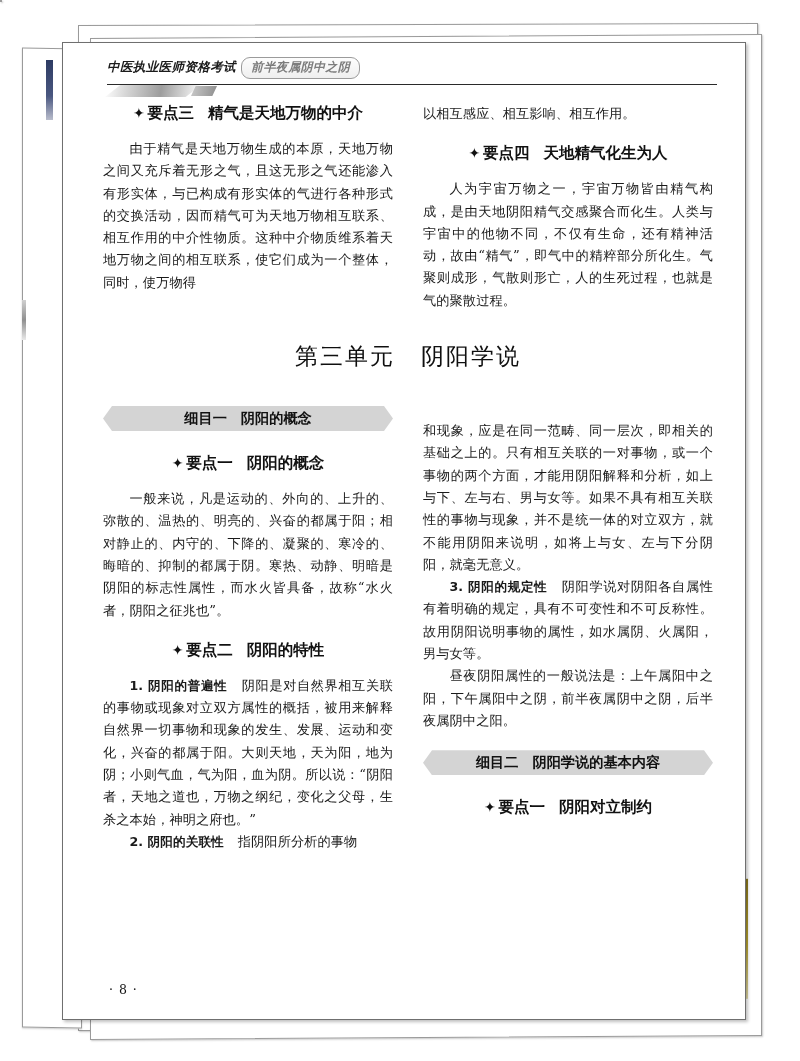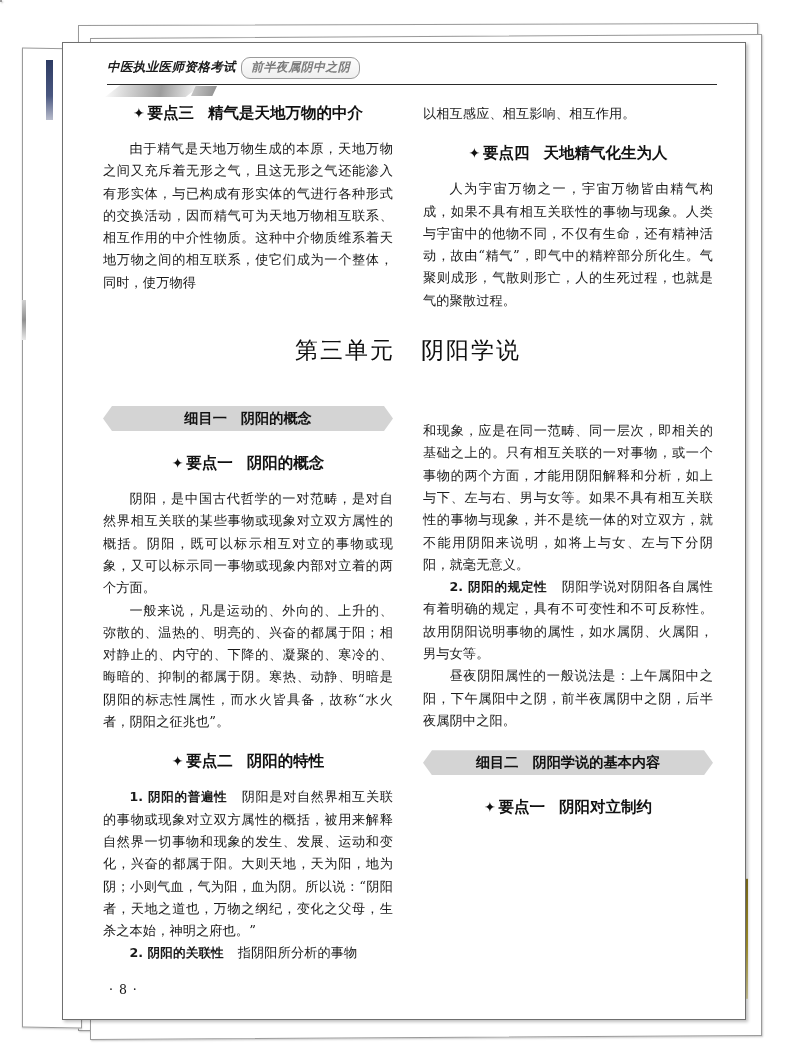--- a/index.html
+++ b/index.html
@@ -157,21 +157,20 @@
       </div>
 
       <div class="sp22"></div>
 
       <div class="point-head">
         <span class="dia">✦</span><span>要点一</span><span class="gap"></span><span>阴阳的概念</span>
       </div>
 
       <div class="sp14"></div>
 
-      <p class="body indent">阴阳，是中国古代哲学的一对范畴，是对自然界相互关联的某些事物或现象对立双方属性的概括。阴阳，既可以标示相互对立的事物或现象，又可以标示同一事物或现象内部对立着的两个方面。</p>
       <p class="body indent">一般来说，凡是运动的、外向的、上升的、弥散的、温热的、明亮的、兴奋的都属于阳；相对静止的、内守的、下降的、凝聚的、寒冷的、晦暗的、抑制的都属于阴。寒热、动静、明暗是阴阳的标志性属性，而水火皆具备，故称“水火者，阴阳之征兆也”。</p>
 
       <div class="sp18"></div>
 
       <div class="point-head">
         <span class="dia">✦</span><span>要点二</span><span class="gap"></span><span>阴阳的特性</span>
       </div>
 
       <div class="sp14"></div>
 
@@ -185,30 +184,30 @@
       <p class="body">以相互感应、相互影响、相互作用。</p>
 
       <div class="sp18"></div>
 
       <div class="point-head">
         <span class="dia">✦</span><span>要点四</span><span class="gap"></span><span>天地精气化生为人</span>
       </div>
 
       <div class="sp14"></div>
 
-      <p class="body indent">人为宇宙万物之一，宇宙万物皆由精气构成，如果不具有相互关联性的事物与现象。人类与宇宙中的他物不同，不仅有生命，还有精神活动，故由“精气”，即气中的精粹部分所化生。气聚则成形，气散则形亡，人的生死过程，也就是气的聚散过程。</p>
+      <p class="body indent">人为宇宙万物之一，宇宙万物皆由精气构成，是由天地阴阳精气交感聚合而化生。人类与宇宙中的他物不同，不仅有生命，还有精神活动，故由“精气”，即气中的精粹部分所化生。气聚则成形，气散则形亡，人的生死过程，也就是气的聚散过程。</p>
 
       <div class="sp30"></div>
       <div class="sp30"></div>
       <div class="sp30"></div>
       <div class="sp18"></div>
 
       <p class="body">和现象，应是在同一范畴、同一层次，即相关的基础之上的。只有相互关联的一对事物，或一个事物的两个方面，才能用阴阳解释和分析，如上与下、左与右、男与女等。如果不具有相互关联性的事物与现象，并不是统一体的对立双方，就不能用阴阳来说明，如将上与女、左与下分阴阳，就毫无意义。</p>
 
-      <p class="body indent"><span class="b">2. 阴阳的规定性</span><span style="display:inline-block;width:14px;"></span><span>阴阳学说对阴阳各自属性有着明确的规定，具有不可变性和不可反称性。故用阴阳说明事物的属性，如水属阴、火属阳，男与女等。</span></p>
+      <p class="body indent"><span class="b">3. 阴阳的规定性</span><span style="display:inline-block;width:14px;"></span><span>阴阳学说对阴阳各自属性有着明确的规定，具有不可变性和不可反称性。故用阴阳说明事物的属性，如水属阴、火属阳，男与女等。</span></p>
 
 
       <p class="body indent">昼夜阴阳属性的一般说法是：上午属阳中之阳，下午属阳中之阴，前半夜属阴中之阴，后半夜属阴中之阳。</p>
 
       <div class="sp18"></div>
 
       <div class="banner">
         <span>细目二</span><span class="gap"></span><span>阴阳学说的基本内容</span>
       </div>
 
@@ -216,18 +215,18 @@
 
       <div class="point-head">
         <span class="dia">✦</span><span>要点一</span><span class="gap"></span><span>阴阳对立制约</span>
       </div>
 
       <div class="sp14"></div>
 
     </div>
   </div>
 
-  <div class="unit" style="position:absolute;left:40px;top:292px;width:610px;">
+  <div class="unit" style="position:absolute;left:40px;top:298px;width:610px;">
     <span>第三单元</span><span class="gap"></span><span>阴阳学说</span>
   </div>
 
   <div class="pagenum">· 8 ·</div>
 </div>
 
 </body></html>

